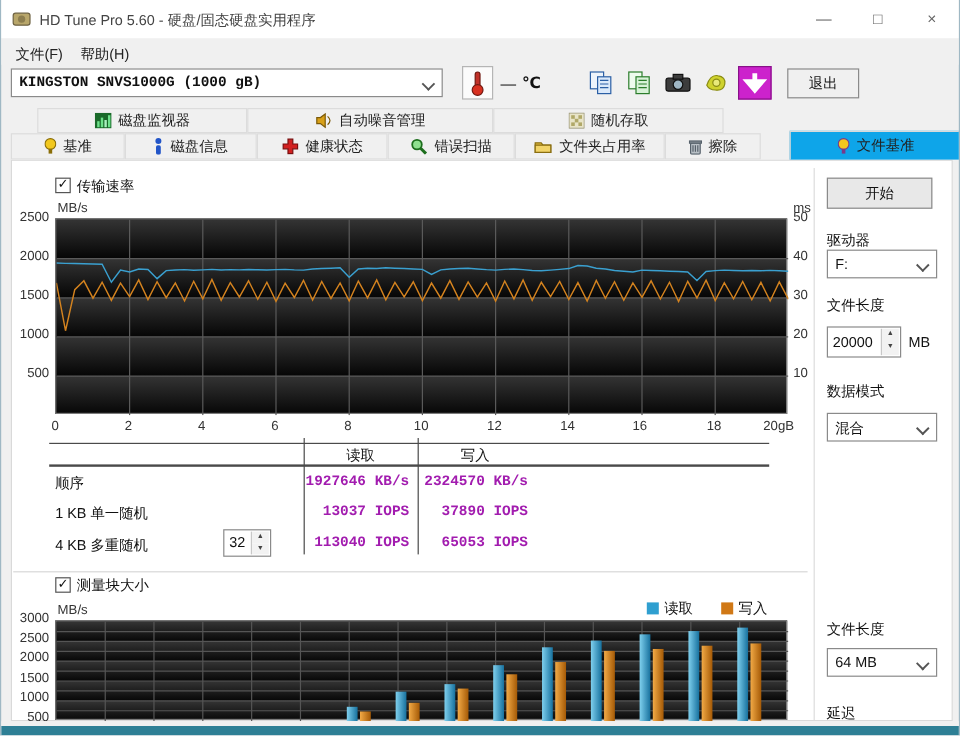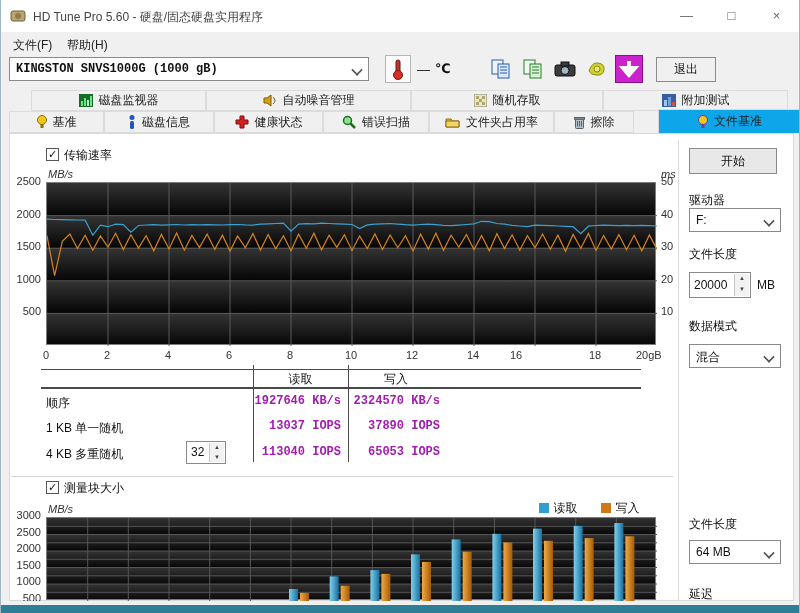--- a/index.html
+++ b/index.html
@@ -21,21 +21,21 @@
   .toolbtn{border:1px solid #b5b5b5;background:#fbfbfb;box-sizing:border-box;}
   .flatbtn{background:transparent;border:none;}
   .btn{background:#f0f0f0;border:1px solid #8a8a8a;box-sizing:border-box;text-align:center;font-size:12px;color:#111;}
   
   .tab{box-sizing:border-box;background:#f0f0f0;border:1px solid #dcdcdc;display:flex;align-items:center;justify-content:center;gap:6px;font-size:12px;color:#222;}
   .tab.active{background:#0ea5e9;border:1px solid #d9d9d9;border-bottom:none;z-index:5;margin-left:24px;}
   
   #panel{left:8px;top:133px;width:785px;height:468px;background:#ffffff;border:1px solid #d9d9d9;box-sizing:border-box;}
   .checkbox{width:13px;height:13px;border:1px solid #555;background:#fff;box-sizing:border-box;text-align:center;line-height:11px;font-size:11px;color:#111;font-weight:bold;}
   .cblabel{font-size:12px;color:#111;}
-  .axis-unit{font-size:11px;color:#333;font-style:italic;}
+  .axis-unit{font-size:11px;color:#333;}
   .tick{position:absolute;font-size:11px;color:#333;white-space:nowrap;}
   .chartbg-top{background:#000 repeating-linear-gradient(180deg,#343434 0px,#050505 32.6px);border:1px solid #7c7c7c;box-sizing:border-box;}
   .chartbg-bot{background:#000 repeating-linear-gradient(180deg,#343434 0px,#070707 16.5px);border:1px solid #7c7c7c;box-sizing:border-box;}
   
   .rule{background:#4a4a4a;}
   .thd{font-size:12px;color:#111;text-align:center;}
   .rowlab{font-size:12px;color:#111;}
   .val{font-family:"Liberation Mono","DejaVu Sans Mono",monospace;font-weight:bold;font-size:12px;color:#a21caf;text-align:right;white-space:nowrap;}
   .spin{background:#fff;border:1px solid #8a8a8a;box-sizing:border-box;}
   .spin .num{position:absolute;left:4px;top:3px;font-size:12px;color:#111;}
@@ -137,29 +137,20 @@
   <div class="abs tab" style="left:410px;top:90px;width:192px;height:21px">
     <svg width="13" height="13">
       <rect x="0" y="0" width="13" height="13" fill="#e8e4c8" stroke="#8a8668"></rect>
       <rect x="2" y="2" width="3" height="3" fill="#b0a868"></rect>
         <rect x="8" y="2" width="3" height="3" fill="#b0a868"></rect>
         <rect x="5" y="5" width="3" height="3" fill="#b0a868"></rect>
         <rect x="2" y="8" width="3" height="3" fill="#b0a868"></rect>
         <rect x="8" y="8" width="3" height="3" fill="#b0a868"></rect>
     </svg>
     <span>随机存取</span>
-  </div>
-  <div class="abs tab" style="left:602px;top:90px;width:185px;height:21px">
-    <svg width="14" height="13">
-      <rect x="0" y="0" width="14" height="13" fill="#355f9e"></rect>
-      <rect x="2" y="6" width="3" height="6" fill="#9fc3f0"></rect>
-        <rect x="6" y="3" width="3" height="9" fill="#6aa0e0"></rect>
-        <rect x="10" y="8" width="3" height="4" fill="#d05050"></rect>
-    </svg>
-    <span>附加测试</span>
   </div>
 
   <div class="abs tab" style="left:8px;top:111px;width:95px;height:22px">
     <svg width="10" height="14">
       <circle cx="5" cy="5" r="4.5" fill="#f2c81e" stroke="#8a6e08"></circle>
       <rect x="3.5" y="9" width="3" height="4" fill="#8a6e08"></rect>
     </svg>
     <span>基准</span>
   </div>
   <div class="abs tab" style="left:103px;top:111px;width:110px;height:22px">
@@ -243,21 +234,21 @@
       <span class="tick" style="left: 660px; top: 272.8px; width: 30px; text-align: left;">20</span>
       <span class="tick" style="left: 660px; top: 305.4px; width: 30px; text-align: left;">10</span>
       <span class="tick" style="left: 25px; top: 349px; width: 40px; text-align: center;">0</span>
       <span class="tick" style="left: 86px; top: 349px; width: 40px; text-align: center;">2</span>
       <span class="tick" style="left: 147px; top: 349px; width: 40px; text-align: center;">4</span>
       <span class="tick" style="left: 208px; top: 349px; width: 40px; text-align: center;">6</span>
       <span class="tick" style="left: 269px; top: 349px; width: 40px; text-align: center;">8</span>
       <span class="tick" style="left: 330px; top: 349px; width: 40px; text-align: center;">10</span>
       <span class="tick" style="left: 391px; top: 349px; width: 40px; text-align: center;">12</span>
       <span class="tick" style="left: 452px; top: 349px; width: 40px; text-align: center;">14</span>
-      <span class="tick" style="left: 495px; top: 349px; width: 40px; text-align: center;">16</span>
+      <span class="tick" style="left: 526px; top: 349px; width: 40px; text-align: left;">16</span>
       <span class="tick" style="left: 574px; top: 349px; width: 40px; text-align: center;">18</span>
       <span class="tick" style="left: 635px; top: 349px; width: 40px; text-align: left;">20gB</span>
     </div>
 
   <div class="abs rule" style="left:40px;top:369px;width:600px;height:1px"></div>
   <div class="abs thd" style="left:252px;top:371px;width:95px">读取</div>
   <div class="abs thd" style="left:347px;top:371px;width:96px">写入</div>
   <div class="abs rule" style="left:40px;top:387px;width:600px;height:2px"></div>
   <div class="abs rule" style="left:252px;top:365px;width:1px;height:97px"></div>
   <div class="abs rule" style="left:347px;top:365px;width:1px;height:97px"></div>

